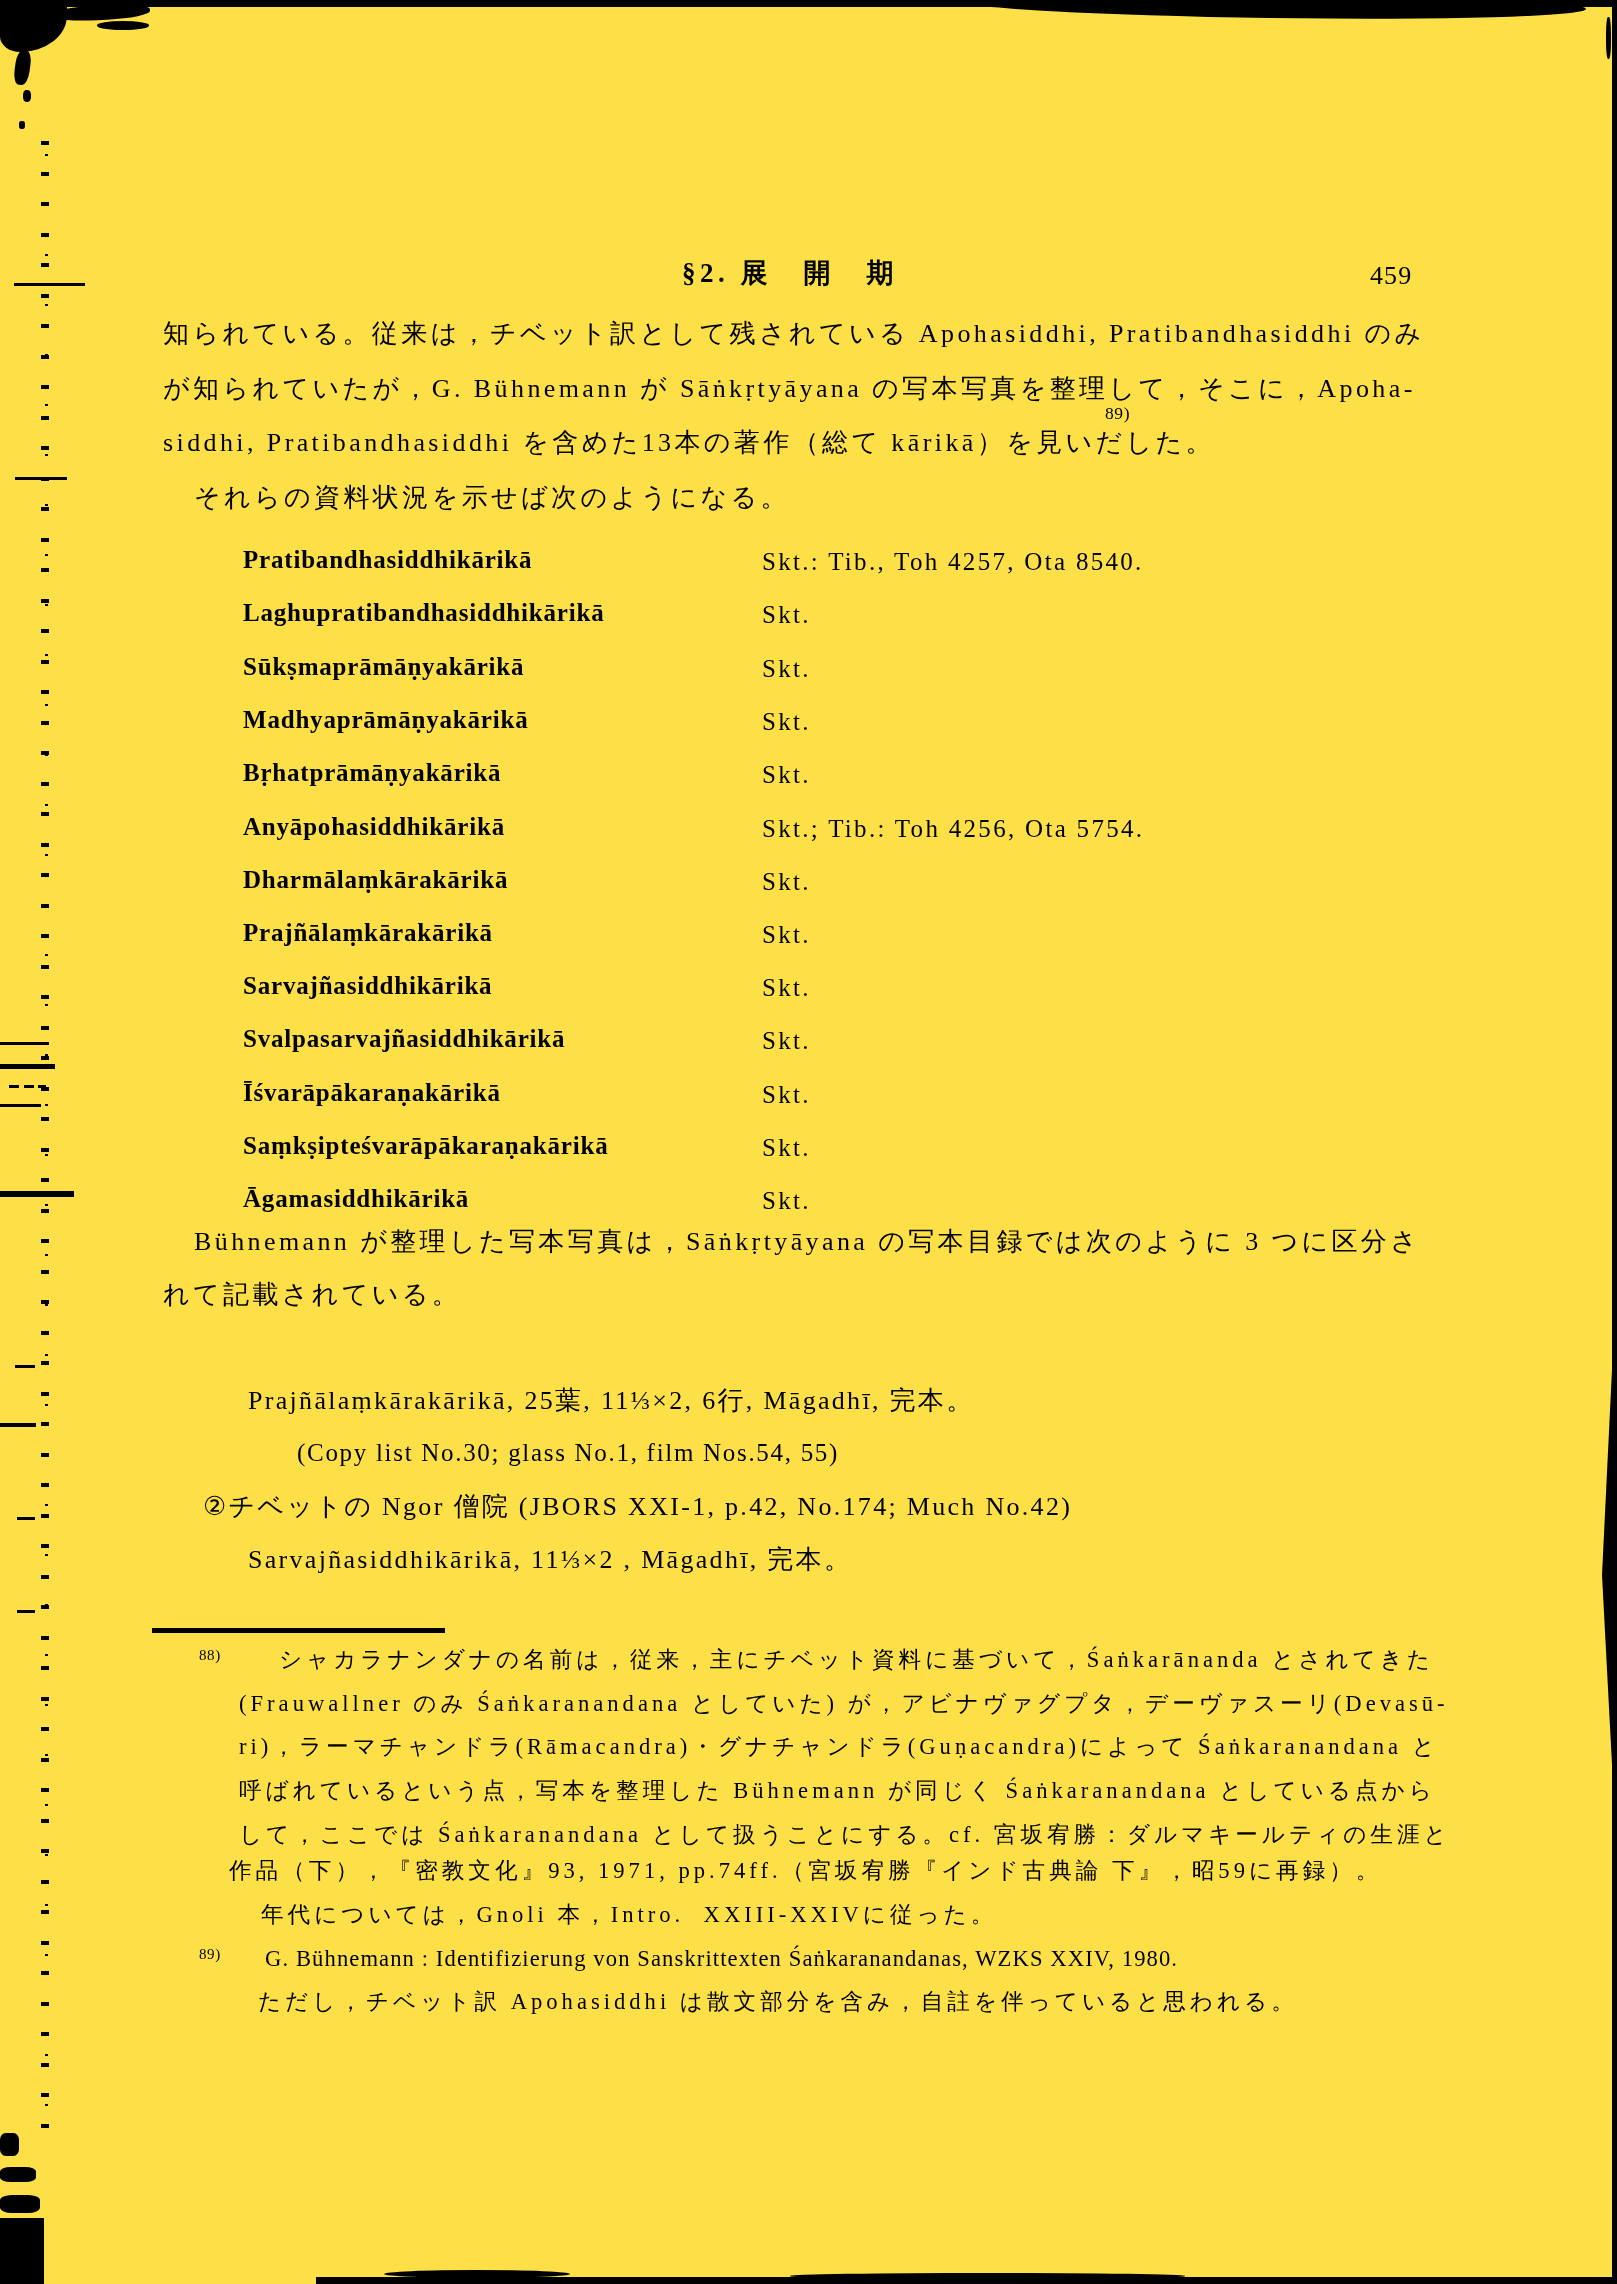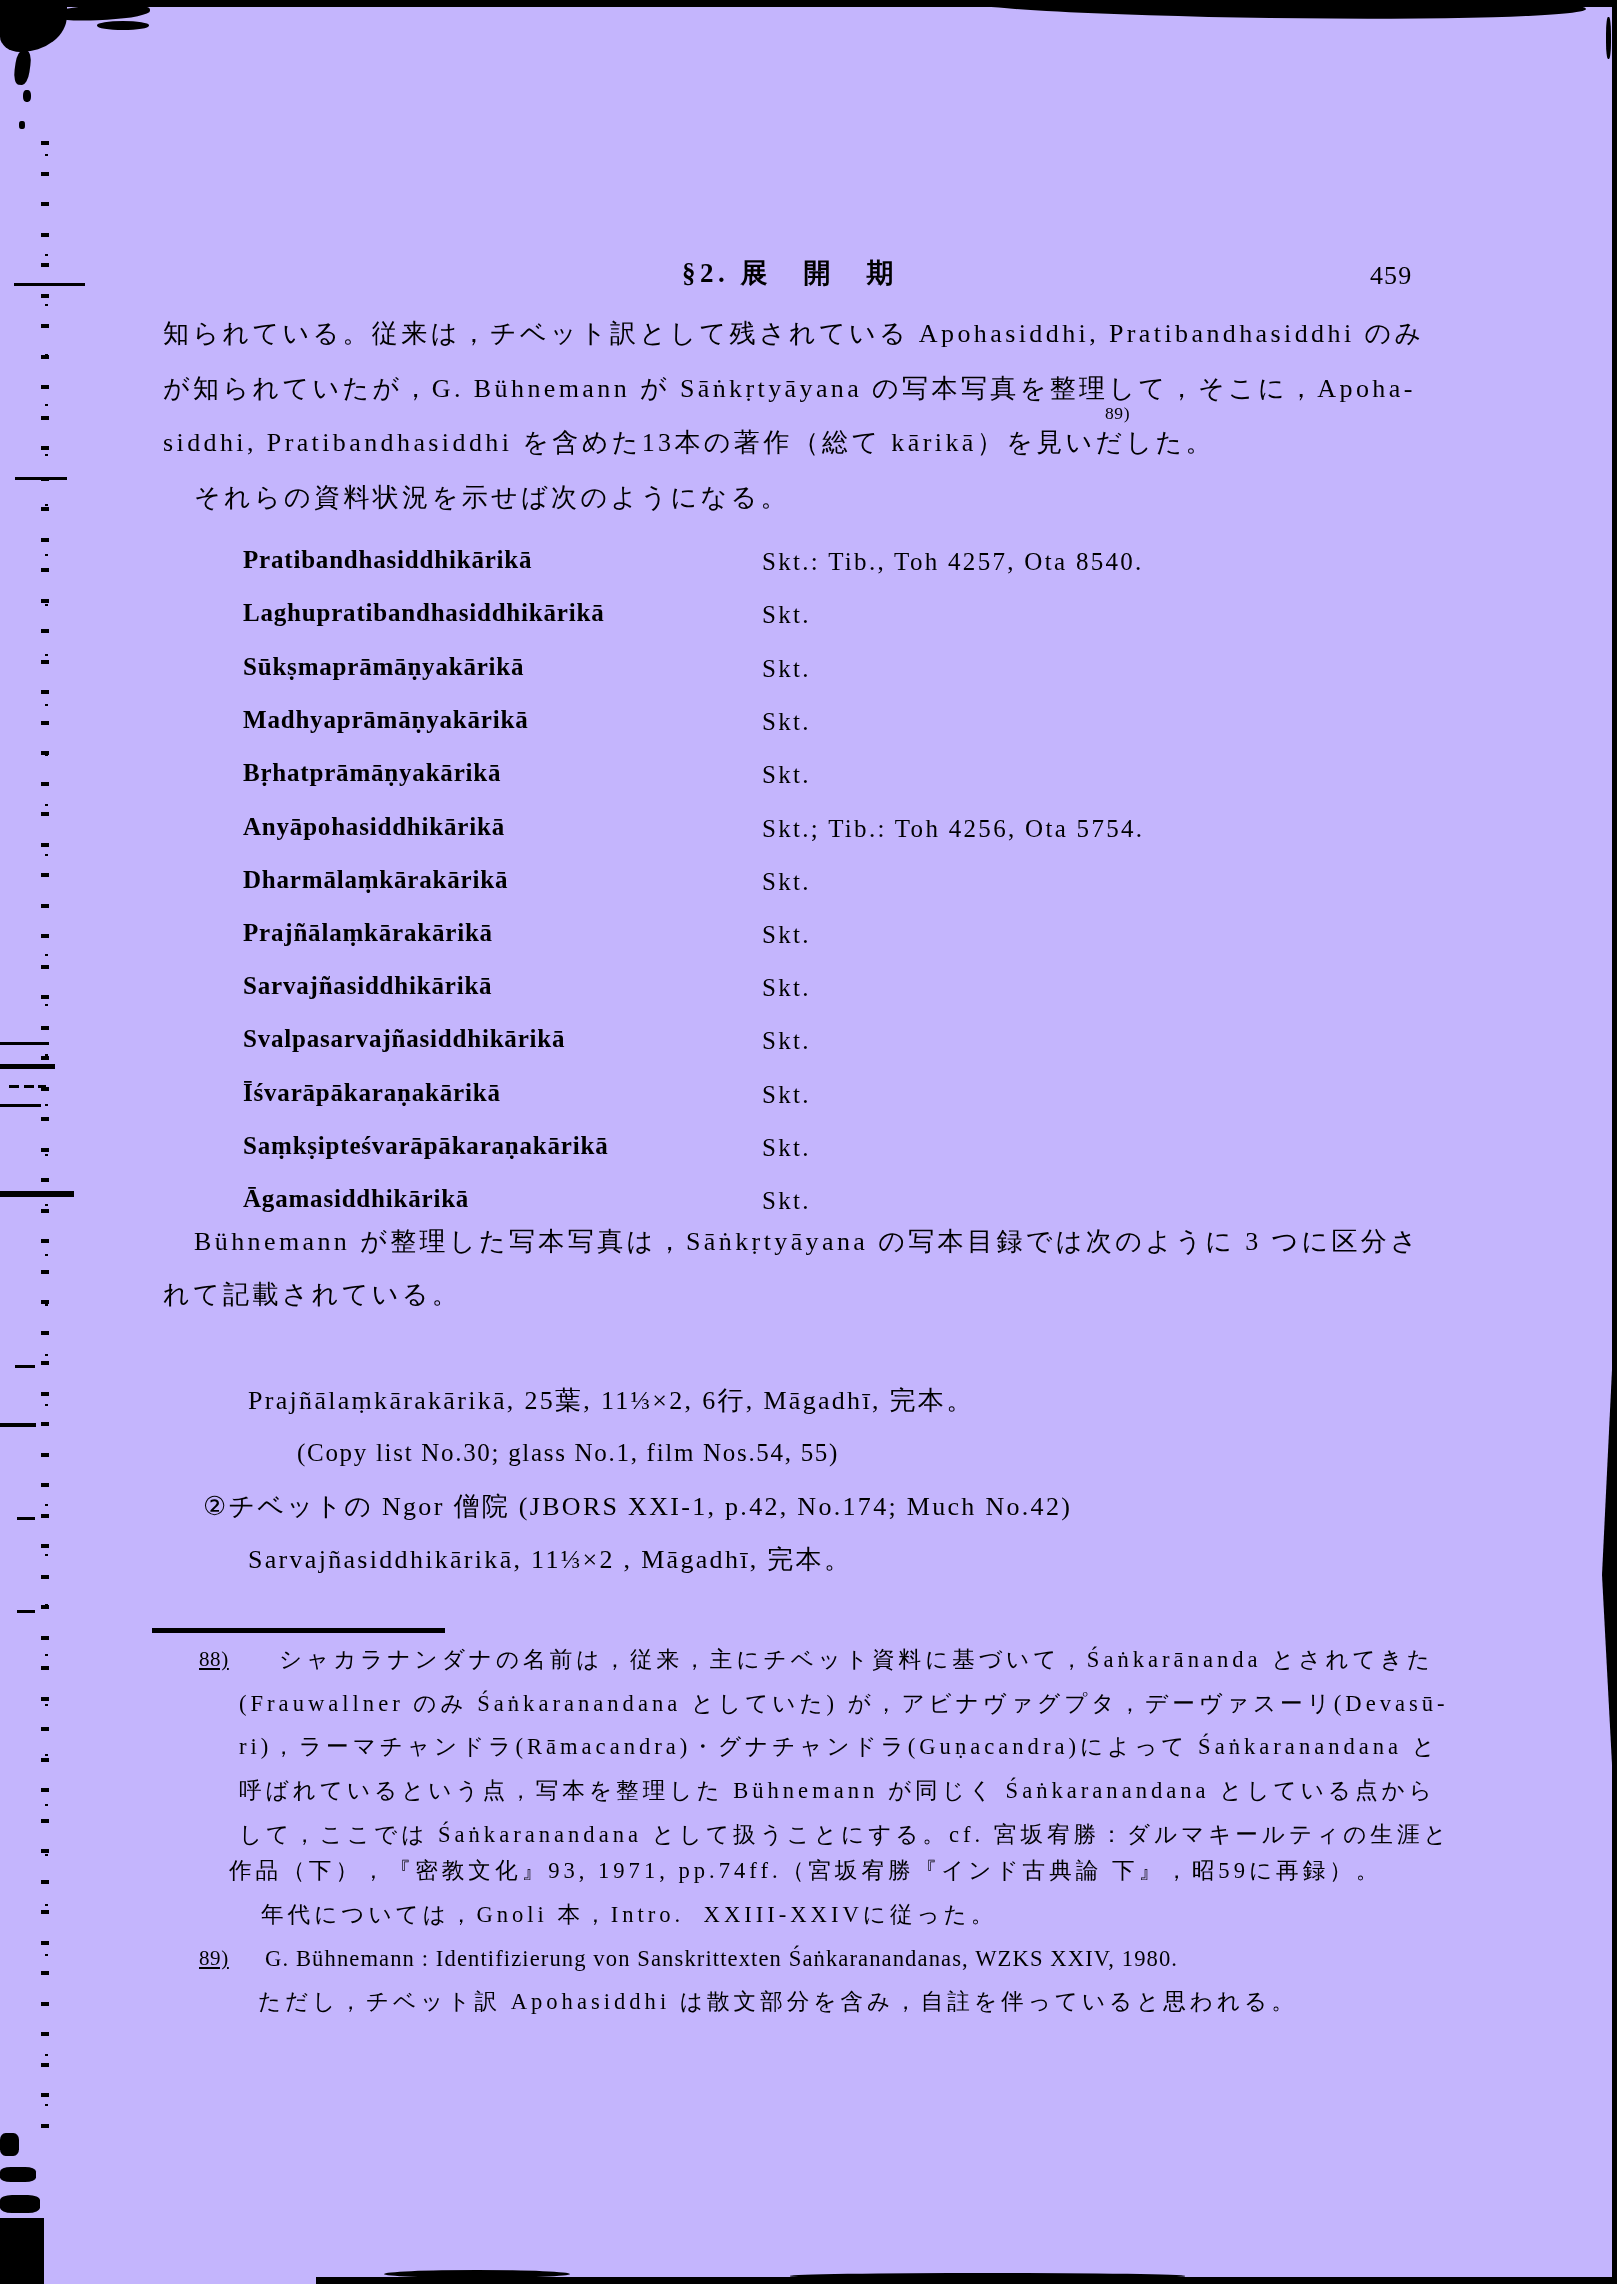--- a/index.html
+++ b/index.html
@@ -1,34 +1,34 @@
 <!DOCTYPE html>
 <html style="font-size:9px"><head>
 <meta charset="utf-8">
 <style>
   html,body{margin:0;padding:0;background:#777;}
   .page{
     position:relative;
     width:1617px;height:2284px;
-    background:#c4b5fd;
+    background:#fde047;
     overflow:hidden;
     font-family:"Liberation Serif","DejaVu Serif","DejaVu Sans",serif;
     color:#000;
   }
   .ln{position:absolute;white-space:pre;line-height:1.15;}
   .fs-head{font-size:27px;letter-spacing:4.5px;font-weight:600;}
   .fs-pageno{font-size:26px;letter-spacing:1.1px;}
   .fs-body{font-size:26px;letter-spacing:3.4px;}
   .fs-entry{font-size:26px;letter-spacing:2.3px;}
   .fs-latinline{font-size:25px;letter-spacing:1.7px;margin-left:27px;}
   .fs-title{font-size:25px;letter-spacing:0.8px;font-weight:700;}
   .fs-avail{font-size:25px;letter-spacing:2.3px;}
   .fs-fn{font-size:22.6px;letter-spacing:4px;}
   .fs-fn-latin{font-size:22.6px;letter-spacing:1.1px;}
-  .fs-fnmark{font-size:21px;letter-spacing:0.6px;text-decoration:underline;}
+  .fs-fnmark{font-size:15px;letter-spacing:0.6px;}
   .fs-sup{font-size:17.5px;letter-spacing:0.6px;}
   .art{position:absolute;background:#000;}
   .sep{position:absolute;background:#000;}
 </style>
 </head>
 <body>
 
 <div class="page">
 
   <div class="art" style="left:0;top:0;width:1617px;height:7.3px;"></div>

